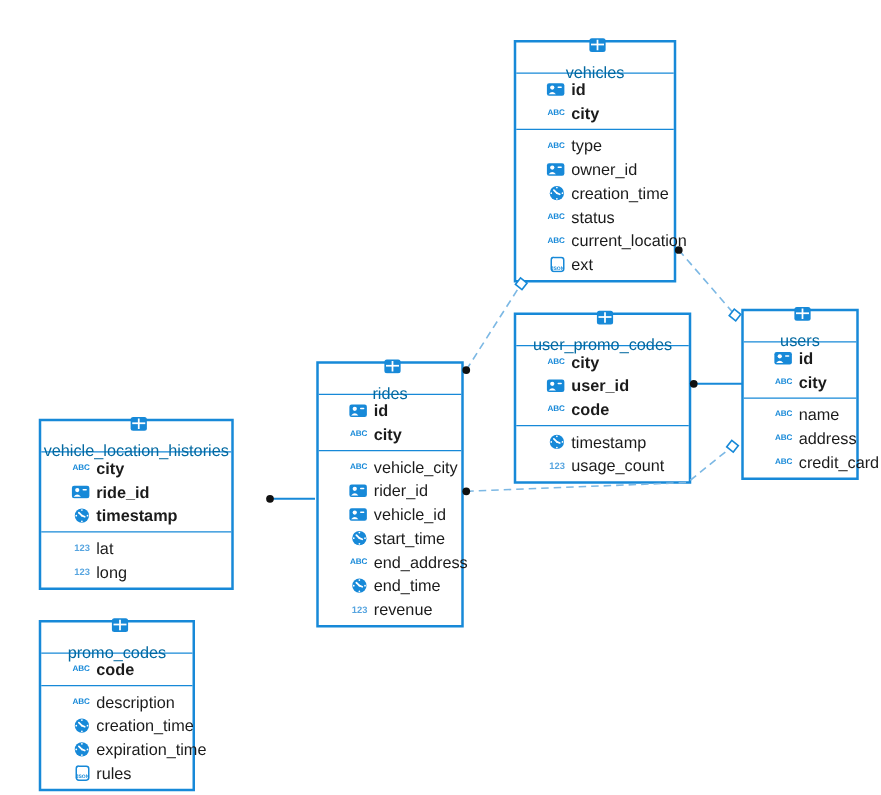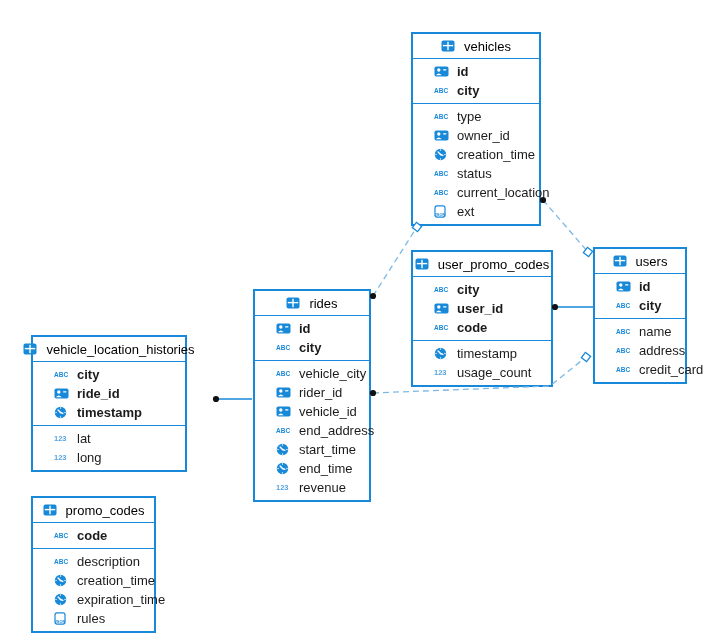--- a/index.html
+++ b/index.html
@@ -1,28 +1,28 @@
 <!DOCTYPE html>
 <html style="--accent: #1789d8;"><head>
 <meta charset="utf-8">
 <style>
   html,body{margin:0;padding:0;background:#ffffff;}
   #canvas{position:relative;width:705px;height:636px;background:#fff;
           font-family:"Liberation Sans",sans-serif;overflow:hidden;}
   #rel-layer{position:absolute;left:0;top:0;width:705px;height:636px;z-index:3;pointer-events:none;}
   .table{position:absolute;background:#fff;border:2px solid var(--accent);box-sizing:border-box;z-index:2;}
   .t-header{height:24px;display:flex;align-items:center;justify-content:center;gap:5px;
-            border-bottom:1px solid var(--accent);font-size:13px;color:#000000;}
+            border-bottom:1px solid var(--accent);font-size:13px;color:#0369a1;flex-direction:column;}
   .t-name{white-space:nowrap;}
   .section{padding:3px 16px;}
   .t-pk{border-bottom:1px solid var(--accent);}
   .row{height:19px;display:flex;align-items:center;gap:5px;padding:0 4px 0 5px;
        font-size:13px;color:#1b1b1b;white-space:nowrap;}
   .row.pk .col-name{font-weight:700;}
-  .ticon{flex:0 0 18px;width:18px;display:flex;justify-content:flex-start;align-items:center;}
+  .ticon{flex:0 0 18px;width:18px;display:flex;justify-content:flex-end;align-items:center;}
   .abc{font-size:6.5px;font-weight:800;color:var(--accent);}
   .n123{font-size:7.5px;font-weight:700;color:#57a5e0;}
 </style>
 </head>
 <body>
 
 <div id="canvas">
   <svg id="rel-layer">
       <path d="M543,200 L588,252" fill="none" stroke="#7cb8e4" stroke-width="1.3" stroke-dasharray="6 4"></path>
       <circle cx="543" cy="200" r="3.1" fill="#111111"></circle>
@@ -287,37 +287,37 @@
               <rect x="0.5" y="0.5" width="14" height="10" rx="1.8" fill="#1789d8"></rect>
               <circle cx="4.8" cy="4" r="1.7" fill="#fff"></circle>
               <path d="M1.9 9.3 Q4.8 5.7 7.7 9.3 Z" fill="#fff"></path>
               <rect x="9" y="3.2" width="3.5" height="1.2" rx="0.6" fill="#fff"></rect>
             </svg>
           </span>
           <span class="col-name">vehicle_id</span>
         </div>
         <div class="row">
           <span class="ticon">
+            <svg width="13" height="13" viewBox="0 0 13 13">
+              <circle cx="6.5" cy="6.5" r="5.7" fill="#1789d8"></circle>
+              <line x1="6.5" y1="6.5" x2="4.1" y2="4.1" stroke="#fff" stroke-width="1.4" stroke-linecap="round"></line>
+              <line x1="6.5" y1="6.5" x2="8.8" y2="7.4" stroke="#fff" stroke-width="1.4" stroke-linecap="round"></line>
+              <circle cx="6.5" cy="2" r="0.7" fill="#fff"></circle>
+              <circle cx="11" cy="6.5" r="0.7" fill="#fff"></circle>
+              <circle cx="6.5" cy="11" r="0.7" fill="#fff"></circle>
+              <circle cx="2" cy="6.5" r="0.7" fill="#fff"></circle>
+            </svg>
+          </span>
+          <span class="col-name">start_time</span>
+        </div>
+        <div class="row">
+          <span class="ticon">
             <span class="abc">ABC</span>
           </span>
           <span class="col-name">end_address</span>
-        </div>
-        <div class="row">
-          <span class="ticon">
-            <svg width="13" height="13" viewBox="0 0 13 13">
-              <circle cx="6.5" cy="6.5" r="5.7" fill="#1789d8"></circle>
-              <line x1="6.5" y1="6.5" x2="4.1" y2="4.1" stroke="#fff" stroke-width="1.4" stroke-linecap="round"></line>
-              <line x1="6.5" y1="6.5" x2="8.8" y2="7.4" stroke="#fff" stroke-width="1.4" stroke-linecap="round"></line>
-              <circle cx="6.5" cy="2" r="0.7" fill="#fff"></circle>
-              <circle cx="11" cy="6.5" r="0.7" fill="#fff"></circle>
-              <circle cx="6.5" cy="11" r="0.7" fill="#fff"></circle>
-              <circle cx="2" cy="6.5" r="0.7" fill="#fff"></circle>
-            </svg>
-          </span>
-          <span class="col-name">start_time</span>
         </div>
         <div class="row">
           <span class="ticon">
             <svg width="13" height="13" viewBox="0 0 13 13">
               <circle cx="6.5" cy="6.5" r="5.7" fill="#1789d8"></circle>
               <line x1="6.5" y1="6.5" x2="4.1" y2="4.1" stroke="#fff" stroke-width="1.4" stroke-linecap="round"></line>
               <line x1="6.5" y1="6.5" x2="8.8" y2="7.4" stroke="#fff" stroke-width="1.4" stroke-linecap="round"></line>
               <circle cx="6.5" cy="2" r="0.7" fill="#fff"></circle>
               <circle cx="11" cy="6.5" r="0.7" fill="#fff"></circle>
               <circle cx="6.5" cy="11" r="0.7" fill="#fff"></circle>

